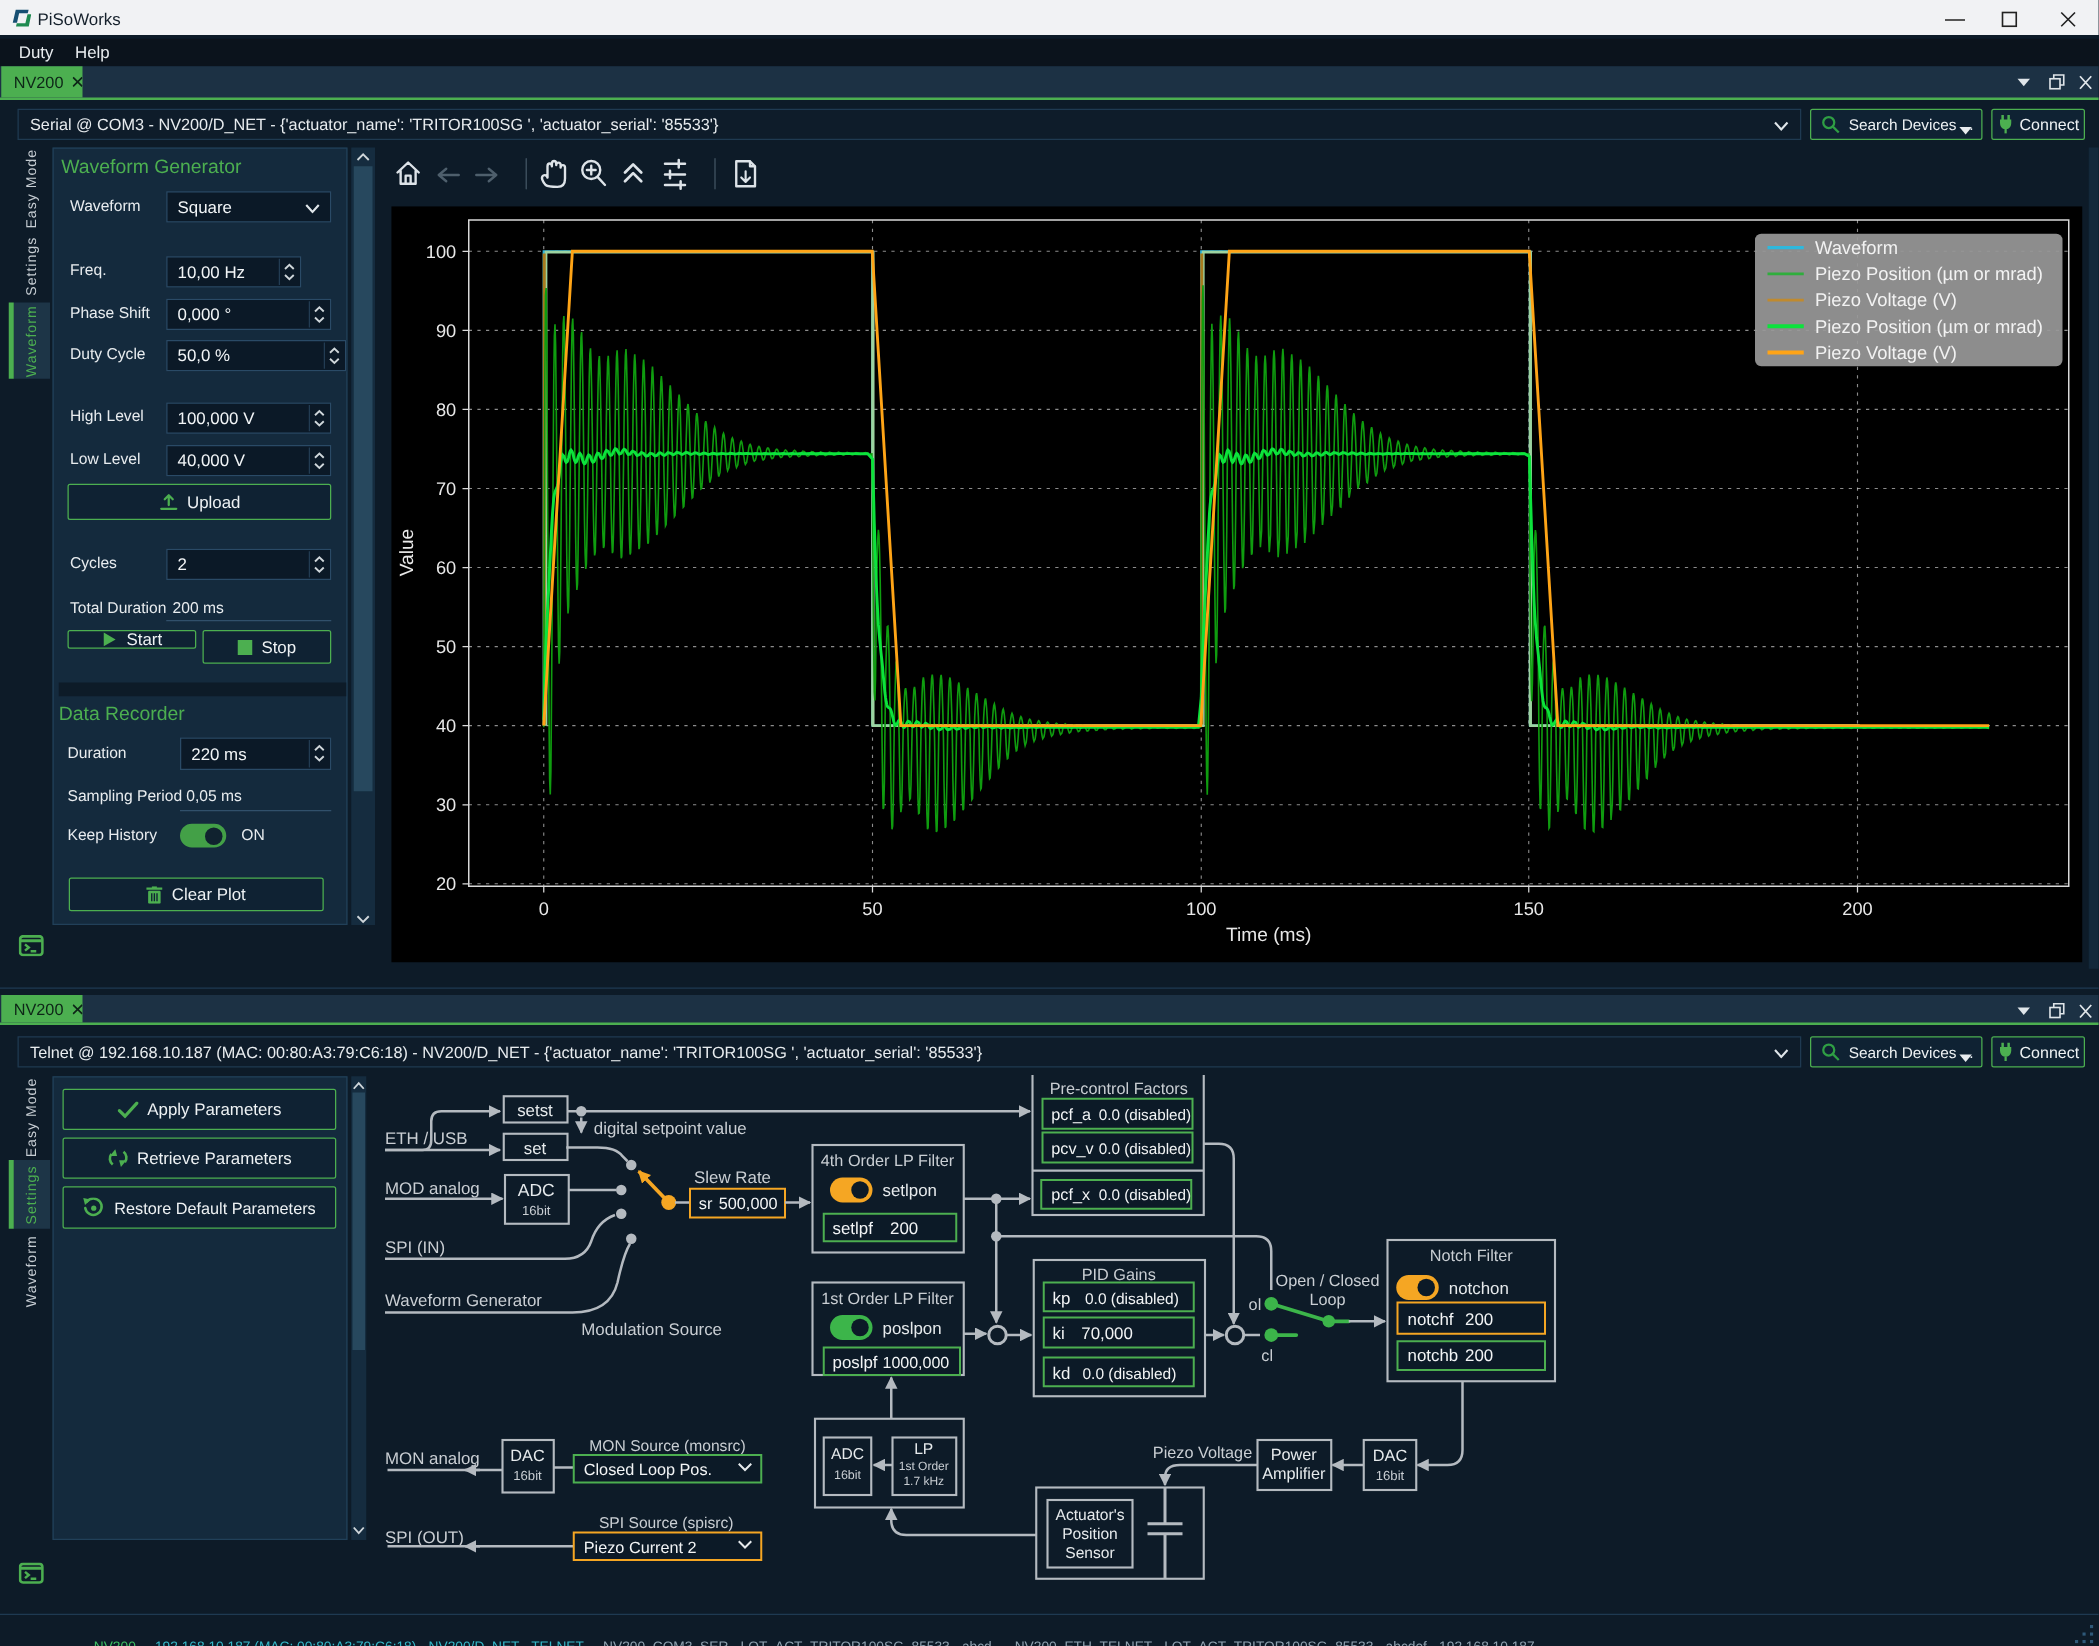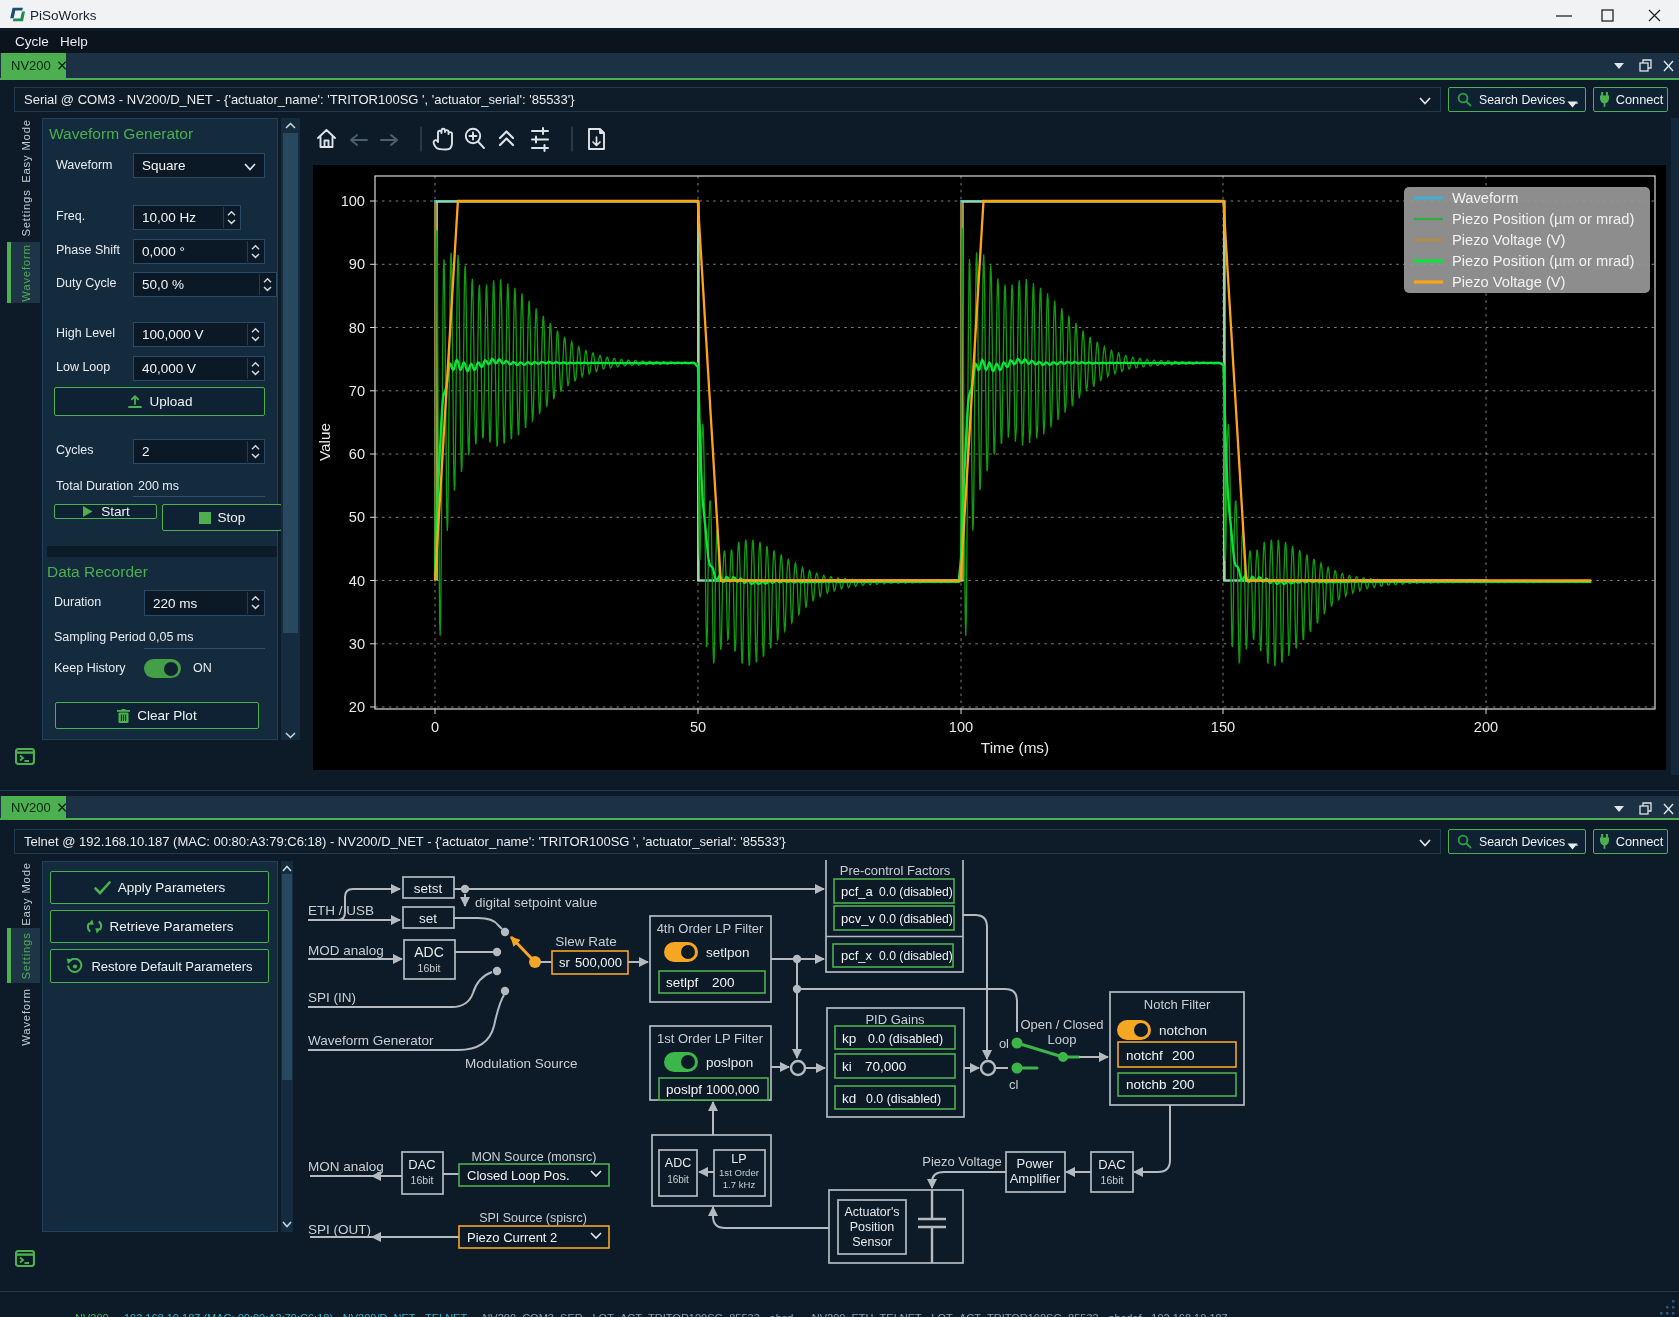--- a/index.html
+++ b/index.html
@@ -26,21 +26,21 @@
 <path d="M13 4.4 L11.3 11.6 H4.4 L3.8 14.2 H14 L16 4.4 Z" fill="#1e8a50"></path>
 </svg>
 <div class="abs" style="left:30px;top:8px;font-size:13.5px;color:#15202b">PiSoWorks</div>
 <svg class="abs" style="left:1548px;top:6px" width="125" height="19" viewBox="0 0 125 19">
 <path d="M8 10 H24" stroke="#222" stroke-width="1.3"></path>
 <rect x="54" y="4" width="11" height="11" fill="none" stroke="#222" stroke-width="1.3"></rect>
 <path d="M101 4 L112 15 M112 4 L101 15" stroke="#222" stroke-width="1.3"></path>
 </svg>
 </div>
 <div class="abs" style="left:0;top:31px;width:1679px;height:22px;background:#0b131c">
-<div class="abs" style="left:15px;top:3px;font-size:13.5px">Cycle</div>
+<div class="abs" style="left:15px;top:3px;font-size:13.5px">Duty</div>
 <div class="abs" style="left:60px;top:3px;font-size:13.5px">Help</div>
 </div>
 <div class="tabbar" style="top:53px;height:27px">
     <div class="gtab">NV200 <svg width="9" height="9" viewBox="0 0 9 9">
         <path d="M0.5 0.5 L8.5 8.5 M8.5 0.5 L0.5 8.5" stroke="#0d2517" stroke-width="1.5"></path>
       </svg></div>
   </div>
 <svg class="abs" style="left:1612px;top:58px" width="62" height="16" viewBox="0 0 62 16">
 <path d="M2 5 L7 11 L12 5 Z" fill="#dfe5e9"></path>
 <g stroke="#dfe5e9" stroke-width="1.3" fill="none">
@@ -100,21 +100,21 @@
       <path d="M2 7.2 L5.5 3.8 L9 7.2 M2 12 L5.5 15.4 L9 12" stroke="#cfd6da" stroke-width="1.5" fill="none"></path>
     </svg></div>
 <div class="lbl" style="left:56px;top:276px">Duty Cycle</div>
 <div class="inp" style="left:133px;top:272px;width:144px;height:25px">50,0 %<i style="position:absolute;right:16px;top:1px;bottom:1px;width:1px;background:#223c53"></i><svg style="position:absolute;right:3px;top:2px" width="11" height="20" viewBox="0 0 11 20">
       <path d="M2 7.2 L5.5 3.8 L9 7.2 M2 12 L5.5 15.4 L9 12" stroke="#cfd6da" stroke-width="1.5" fill="none"></path>
     </svg></div>
 <div class="lbl" style="left:56px;top:326px">High Level</div>
 <div class="inp" style="left:133px;top:322px;width:132px;height:25px">100,000 V<i style="position:absolute;right:16px;top:1px;bottom:1px;width:1px;background:#223c53"></i><svg style="position:absolute;right:3px;top:2px" width="11" height="20" viewBox="0 0 11 20">
       <path d="M2 7.2 L5.5 3.8 L9 7.2 M2 12 L5.5 15.4 L9 12" stroke="#cfd6da" stroke-width="1.5" fill="none"></path>
     </svg></div>
-<div class="lbl" style="left:56px;top:360px">Low Loop</div>
+<div class="lbl" style="left:56px;top:360px">Low Level</div>
 <div class="inp" style="left:133px;top:356px;width:132px;height:25px">40,000 V<i style="position:absolute;right:16px;top:1px;bottom:1px;width:1px;background:#223c53"></i><svg style="position:absolute;right:3px;top:2px" width="11" height="20" viewBox="0 0 11 20">
       <path d="M2 7.2 L5.5 3.8 L9 7.2 M2 12 L5.5 15.4 L9 12" stroke="#cfd6da" stroke-width="1.5" fill="none"></path>
     </svg></div>
 <div class="gbtn" style="left:54px;top:387px;width:211px;height:29px;font-size:13.5px">
     <svg width="16" height="15" viewBox="0 0 16 15">
       <g stroke="#4caf50" stroke-width="1.8" fill="none" stroke-linecap="round" stroke-linejoin="round">
         <path d="M2 13 H14 M8 10 V2.5 M4.8 5.4 L8 2.2 L11.2 5.4"></path>
       </g>
     </svg>
     <span>Upload</span>
@@ -125,21 +125,21 @@
     </svg></div>
 <div class="lbl" style="left:56px;top:479px">Total Duration</div>
 <div class="lbl" style="left:138px;top:479px">200 ms</div>
 <div class="abs" style="left:133px;top:496px;width:132px;height:1px;background:#31506b"></div>
 <div class="gbtn" style="left:54px;top:504px;width:103px;height:15px;font-size:13.5px">
     <svg width="13" height="13" viewBox="0 0 13 13">
       <path d="M2 1 L11.5 6.5 L2 12 Z" fill="#4caf50"></path>
     </svg>
     <span>Start</span>
   </div>
-<div class="gbtn" style="left:162px;top:504px;width:120px;height:27px;font-size:13.5px">
+<div class="gbtn" style="left:162px;top:504px;width:103px;height:27px;font-size:13.5px">
     <svg width="12" height="12" viewBox="0 0 12 12">
       <rect width="12" height="12" fill="#4caf50"></rect>
     </svg>
     <span>Stop</span>
   </div>
 <div class="h2" style="left:47px;top:563px">Data Recorder</div>
 <div class="lbl" style="left:54px;top:595px">Duration</div>
 <div class="inp" style="left:144px;top:590px;width:121px;height:26px">220 ms<i style="position:absolute;right:16px;top:1px;bottom:1px;width:1px;background:#223c53"></i><svg style="position:absolute;right:3px;top:2px" width="11" height="20" viewBox="0 0 11 20">
       <path d="M2 7.2 L5.5 3.8 L9 7.2 M2 12 L5.5 15.4 L9 12" stroke="#cfd6da" stroke-width="1.5" fill="none"></path>
     </svg></div>

